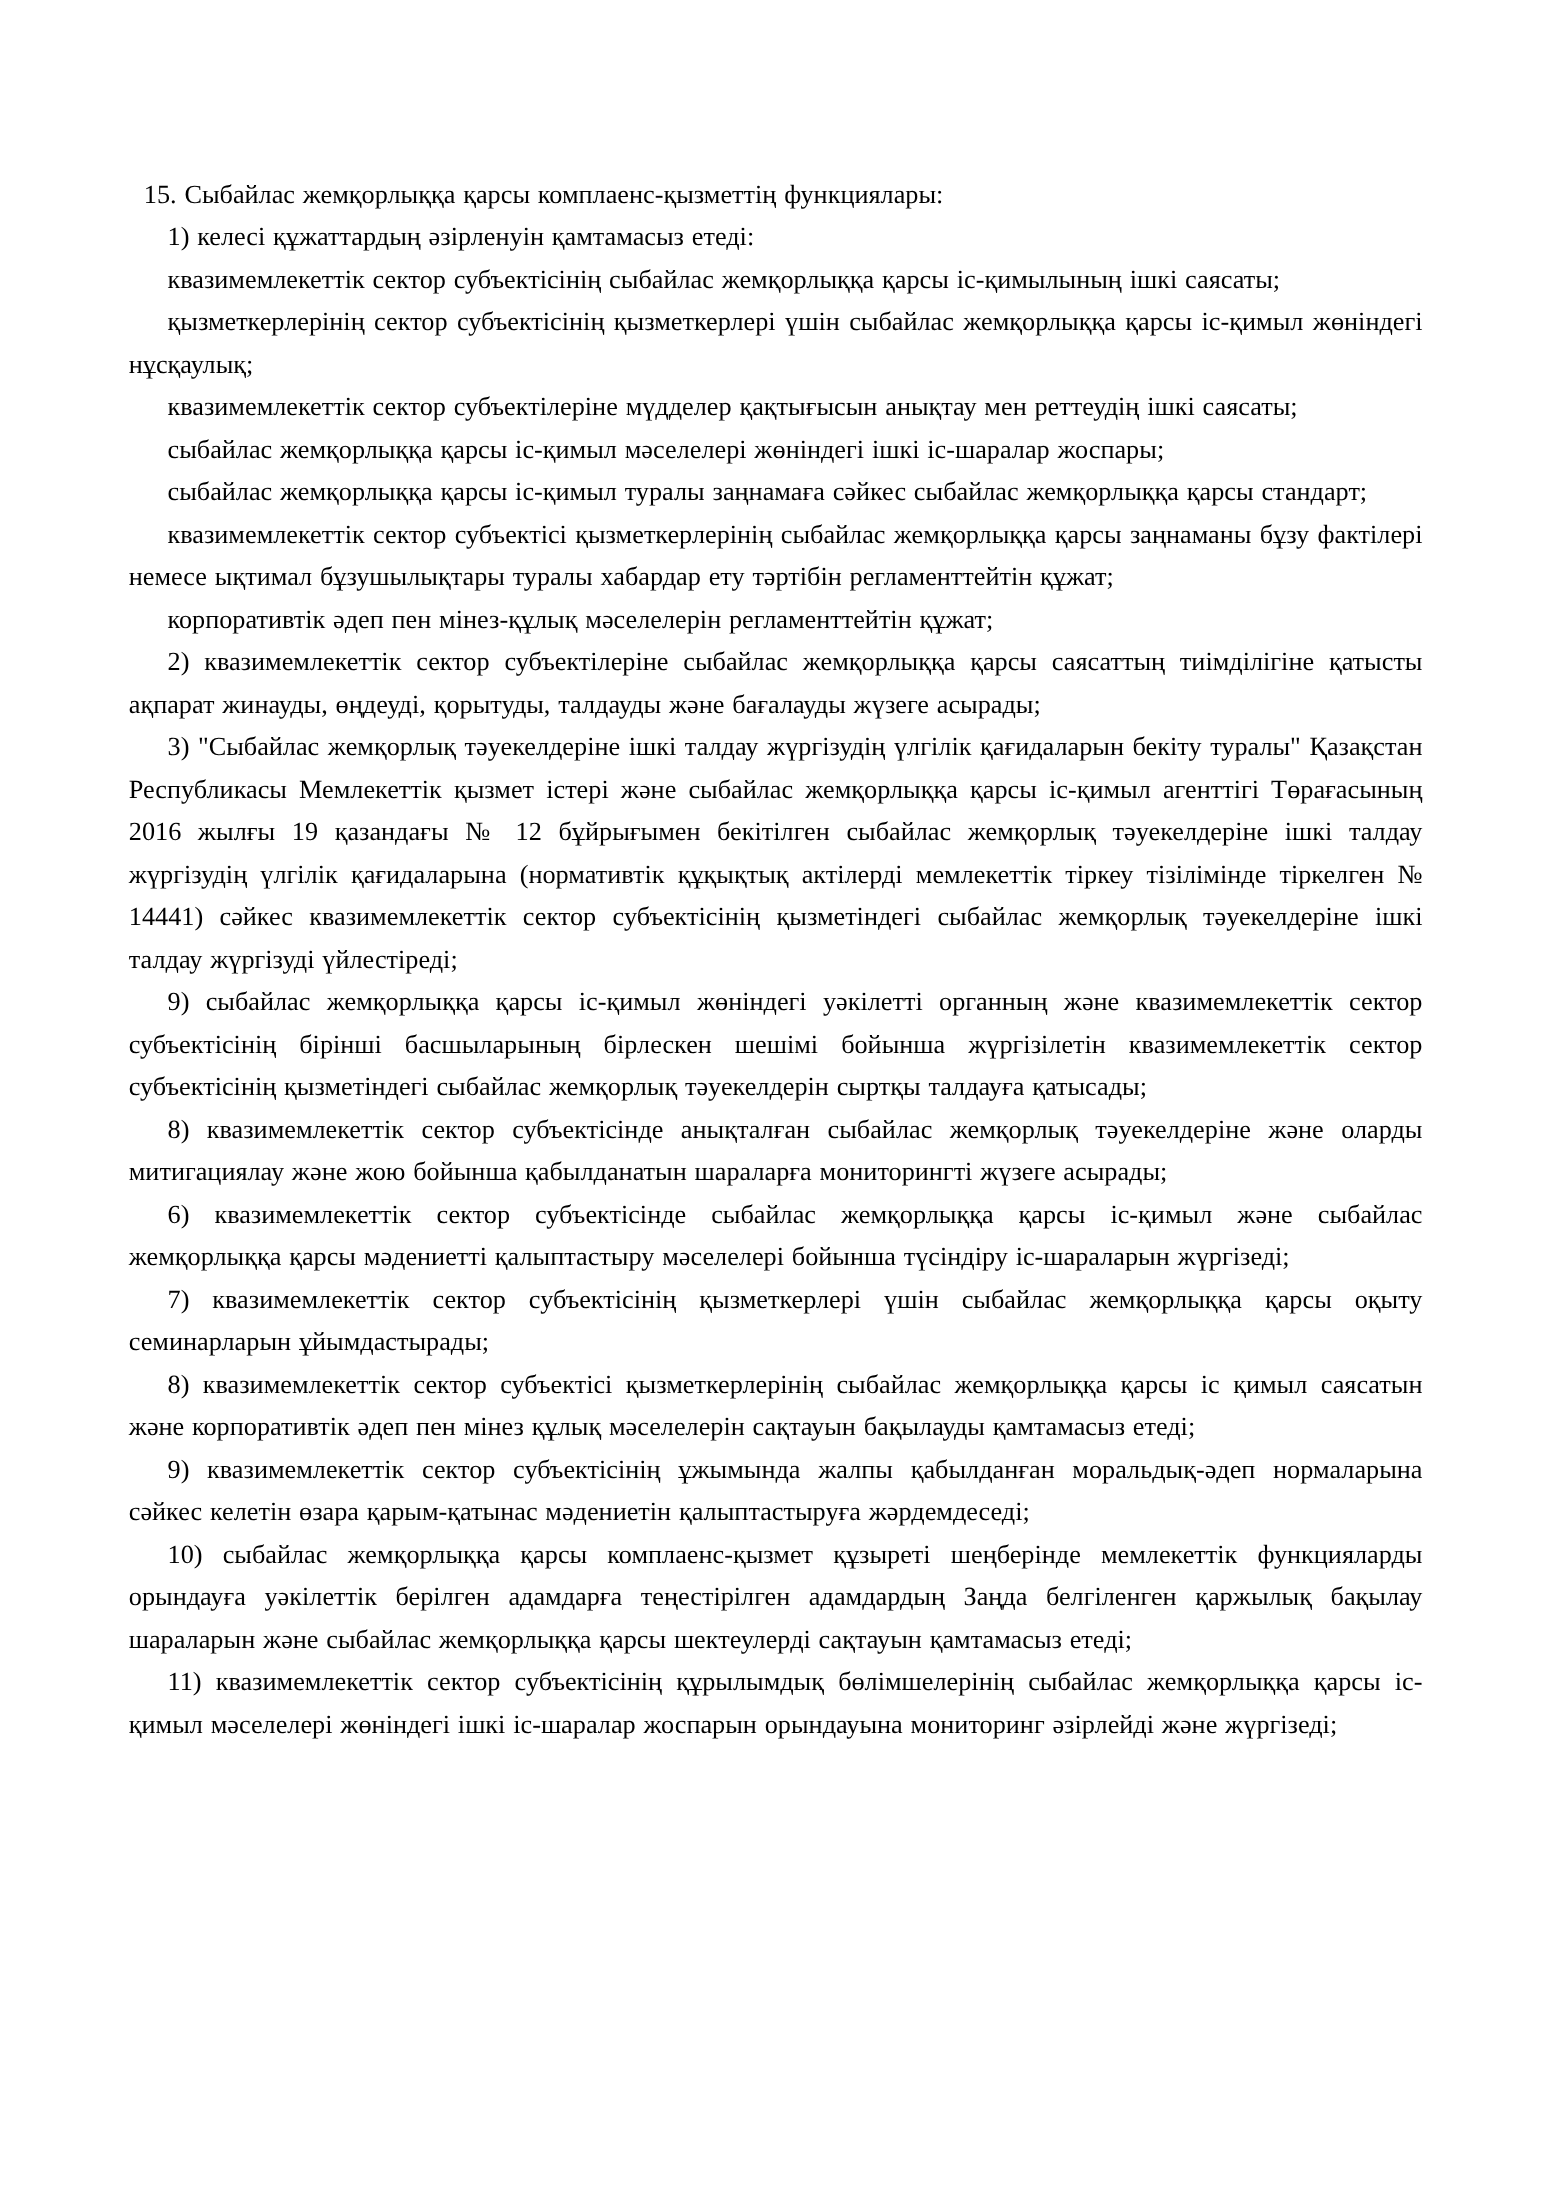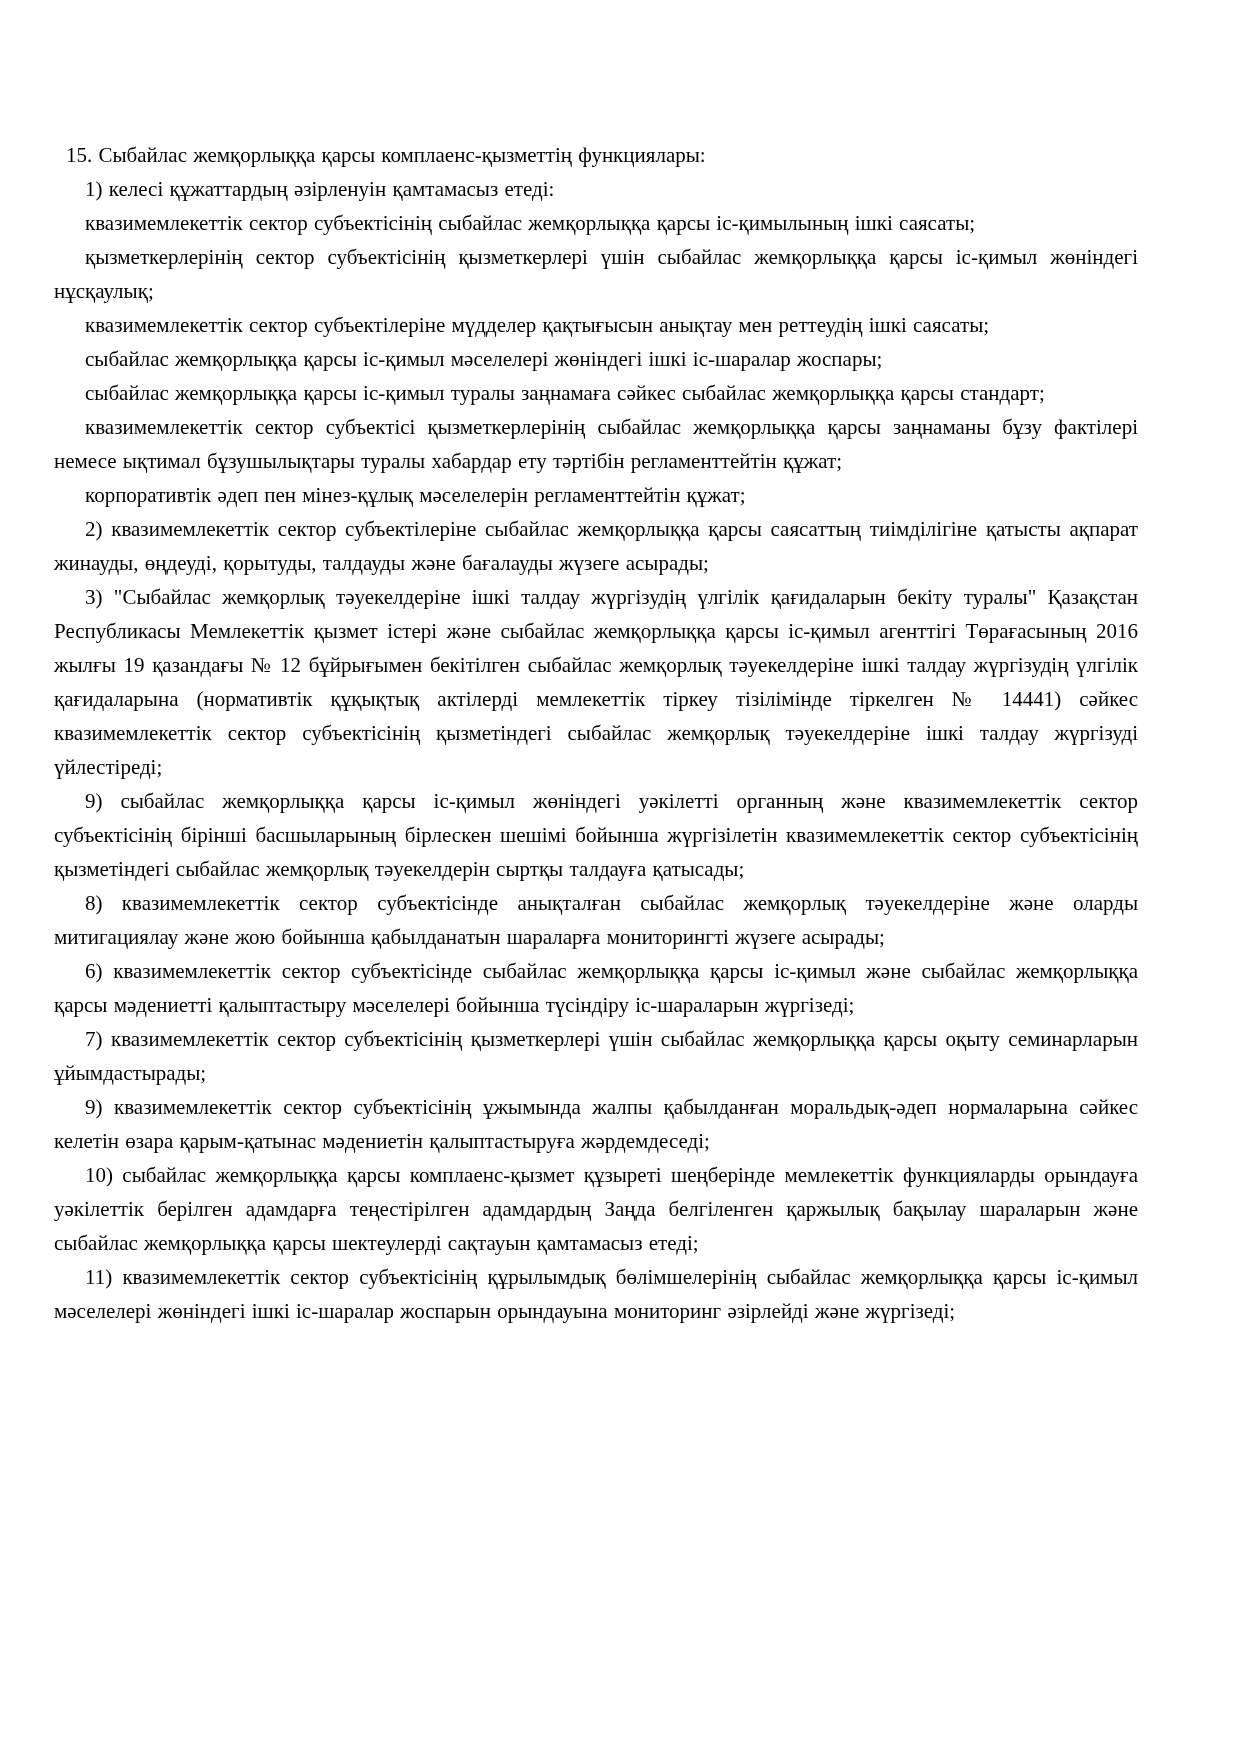--- a/index.html
+++ b/index.html
@@ -9,21 +9,21 @@
   }
   body {
     width: 1241px;
     height: 1755px;
     overflow: hidden;
   }
   .page {
     box-sizing: border-box;
     width: 1241px;
     height: 1755px;
-    padding: 138px 103px 0 54px;
+    padding: 138px 103px 0 103px;
     background: #ffffff;
     color: #000000;
     font-family: "Liberation Serif", "DejaVu Serif", serif;
     font-size: 21px;
     line-height: 34px;
     text-align: justify;
   }
   .page p {
     margin: 0;
     padding: 0;
@@ -46,16 +46,17 @@
   <p>сыбайлас жемқорлыққа қарсы іс-қимыл мәселелері жөніндегі ішкі іс-шаралар жоспары;</p>
   <p>сыбайлас жемқорлыққа қарсы іс-қимыл туралы заңнамаға сәйкес сыбайлас жемқорлыққа қарсы стандарт;</p>
   <p>квазимемлекеттік сектор субъектісі қызметкерлерінің сыбайлас жемқорлыққа қарсы заңнаманы бұзу фактілері немесе ықтимал бұзушылықтары туралы хабардар ету тәртібін регламенттейтін құжат;</p>
   <p>корпоративтік әдеп пен мінез-құлық мәселелерін регламенттейтін құжат;</p>
   <p>2) квазимемлекеттік сектор субъектілеріне сыбайлас жемқорлыққа қарсы саясаттың тиімділігіне қатысты ақпарат жинауды, өңдеуді, қорытуды, талдауды және бағалауды жүзеге асырады;</p>
   <p>3) "Сыбайлас жемқорлық тәуекелдеріне ішкі талдау жүргізудің үлгілік қағидаларын бекіту туралы" Қазақстан Республикасы Мемлекеттік қызмет істері және сыбайлас жемқорлыққа қарсы іс-қимыл агенттігі Төрағасының 2016 жылғы 19 қазандағы № 12 бұйрығымен бекітілген сыбайлас жемқорлық тәуекелдеріне ішкі талдау жүргізудің үлгілік қағидаларына (нормативтік құқықтық актілерді мемлекеттік тіркеу тізілімінде тіркелген № 14441) сәйкес квазимемлекеттік сектор субъектісінің қызметіндегі сыбайлас жемқорлық тәуекелдеріне ішкі талдау жүргізуді үйлестіреді;</p>
   <p>9) сыбайлас жемқорлыққа қарсы іс-қимыл жөніндегі уәкілетті органның және квазимемлекеттік сектор субъектісінің бірінші басшыларының бірлескен шешімі бойынша жүргізілетін квазимемлекеттік сектор субъектісінің қызметіндегі сыбайлас жемқорлық тәуекелдерін сыртқы талдауға қатысады;</p>
   <p>8) квазимемлекеттік сектор субъектісінде анықталған сыбайлас жемқорлық тәуекелдеріне және оларды митигациялау және жою бойынша қабылданатын шараларға мониторингті жүзеге асырады;</p>
   <p>6) квазимемлекеттік сектор субъектісінде сыбайлас жемқорлыққа қарсы іс-қимыл және сыбайлас жемқорлыққа қарсы мәдениетті қалыптастыру мәселелері бойынша түсіндіру іс-шараларын жүргізеді;</p>
   <p>7) квазимемлекеттік сектор субъектісінің қызметкерлері үшін сыбайлас жемқорлыққа қарсы оқыту семинарларын ұйымдастырады;</p>
+  <p>8) квазимемлекеттік сектор субъектісі қызметкерлерінің сыбайлас жемқорлыққа қарсы іс қимыл саясатын және корпоративтік әдеп пен мінез құлық мәселелерін сақтауын бақылауды қамтамасыз етеді;</p>
   <p>9) квазимемлекеттік сектор субъектісінің ұжымында жалпы қабылданған моральдық-әдеп нормаларына сәйкес келетін өзара қарым-қатынас мәдениетін қалыптастыруға жәрдемдеседі;</p>
   <p>10) сыбайлас жемқорлыққа қарсы комплаенс-қызмет құзыреті шеңберінде мемлекеттік функцияларды орындауға уәкілеттік берілген адамдарға теңестірілген адамдардың Заңда белгіленген қаржылық бақылау шараларын және сыбайлас жемқорлыққа қарсы шектеулерді сақтауын қамтамасыз етеді;</p>
   <p>11) квазимемлекеттік сектор субъектісінің құрылымдық бөлімшелерінің сыбайлас жемқорлыққа қарсы іс-қимыл мәселелері жөніндегі ішкі іс-шаралар жоспарын орындауына мониторинг әзірлейді және жүргізеді;</p>
 </div>
 
 </body></html>

